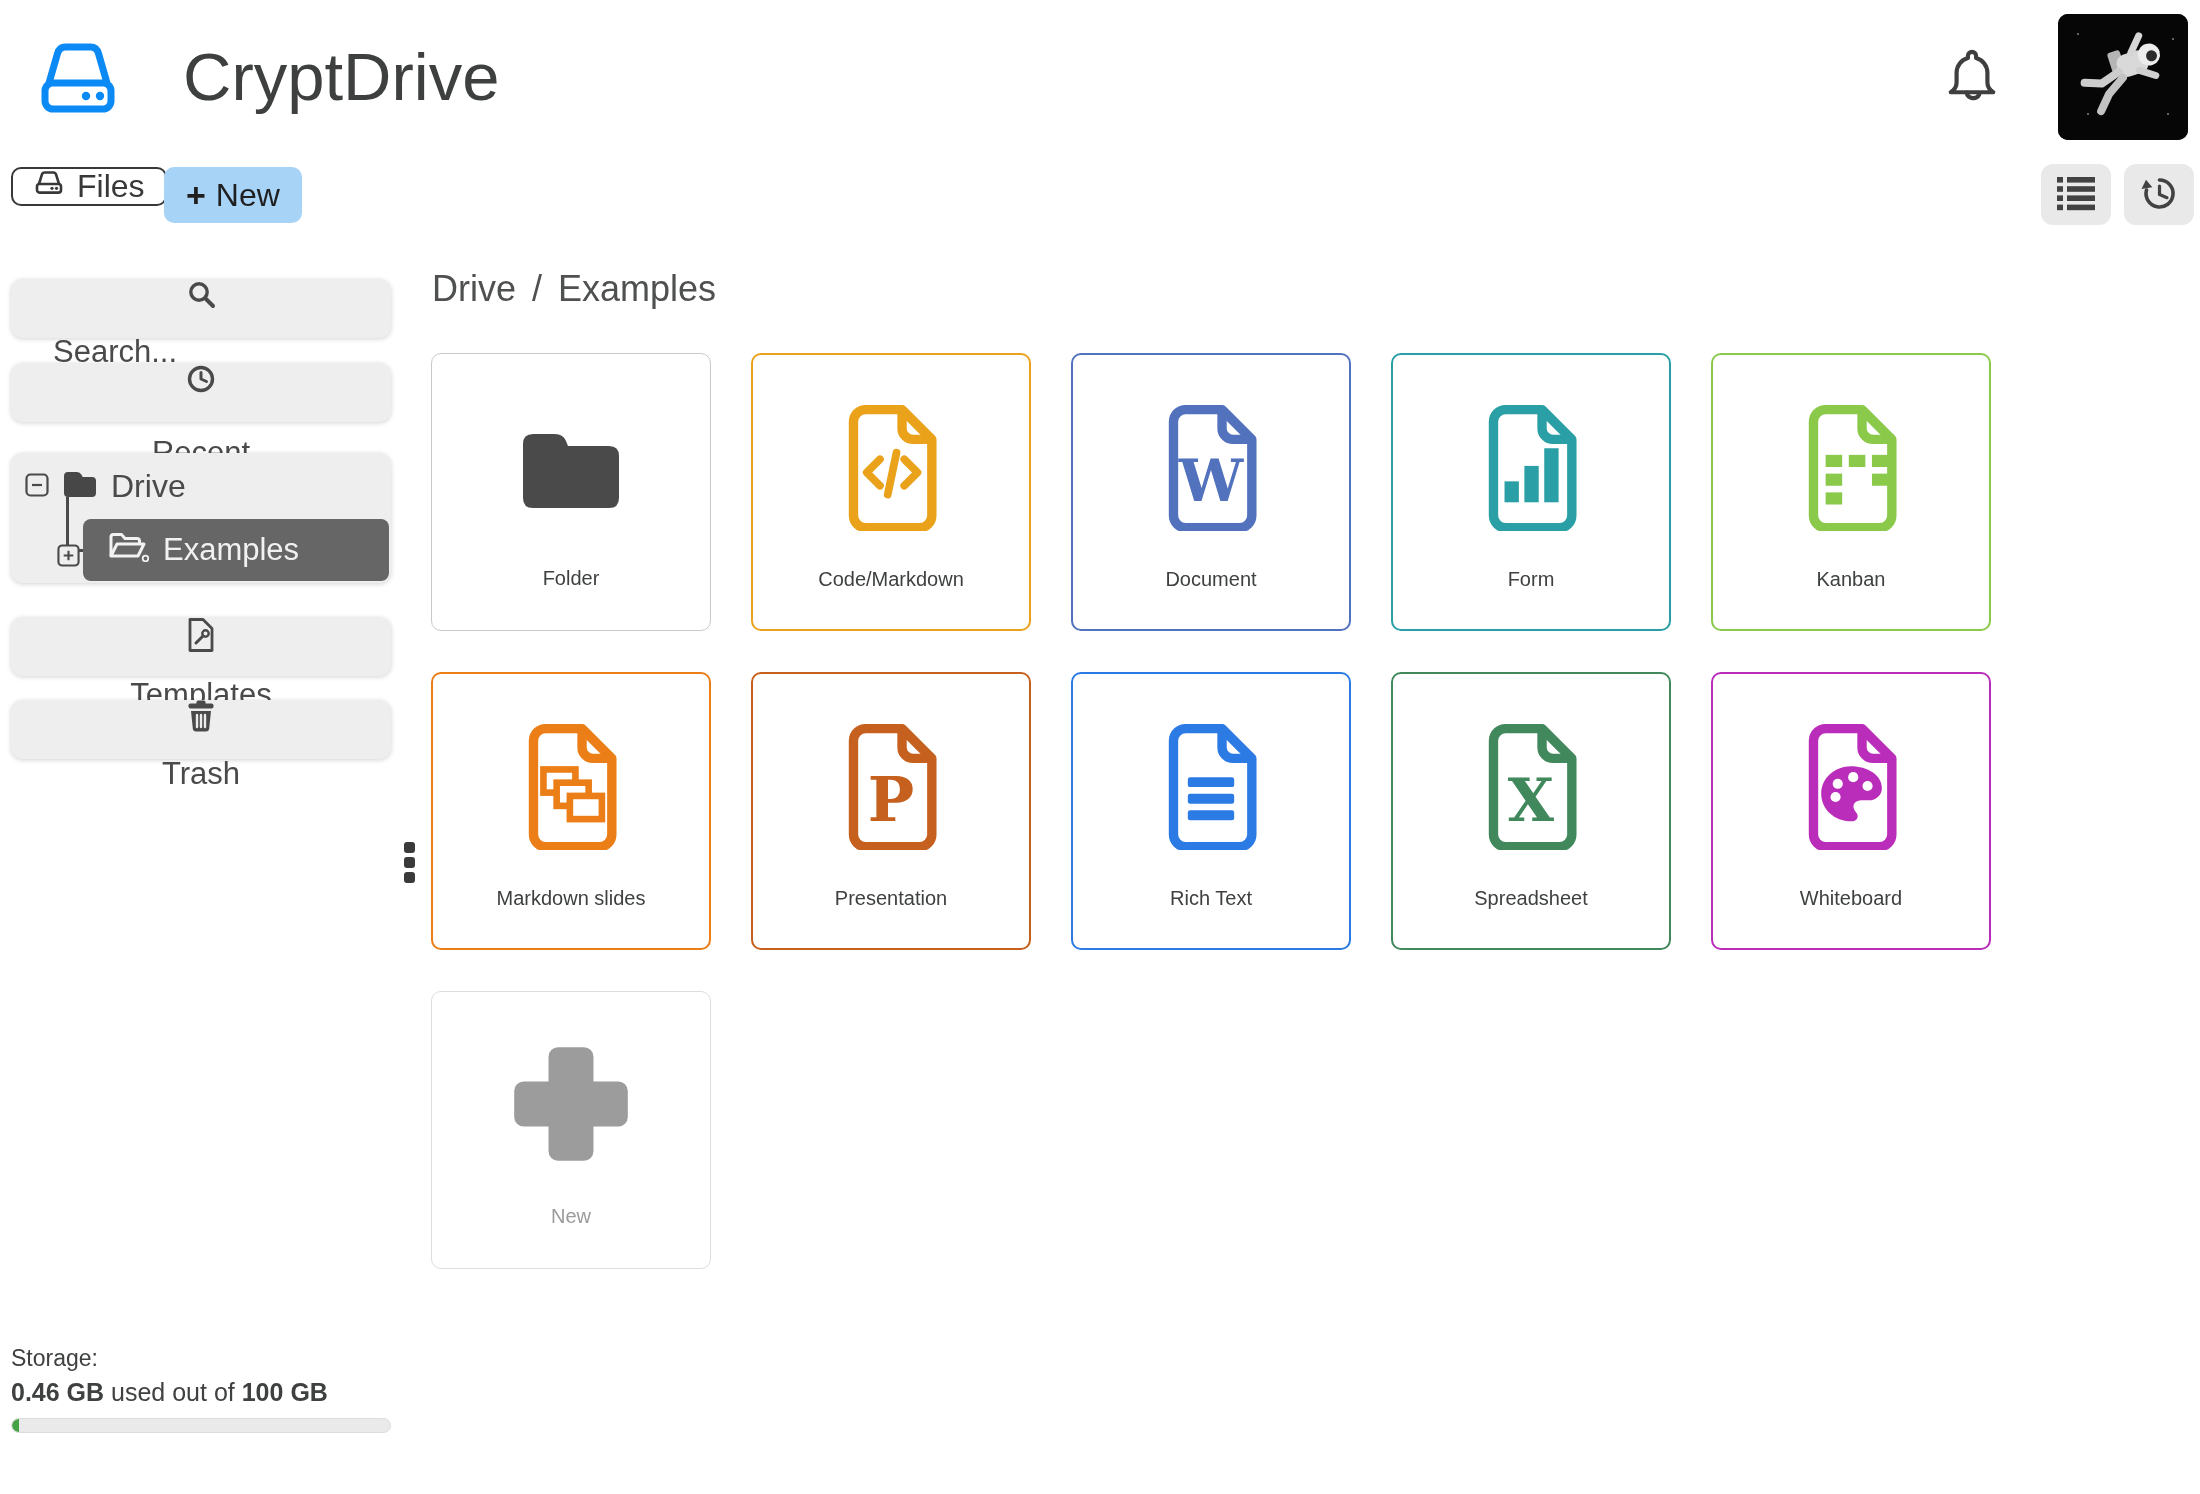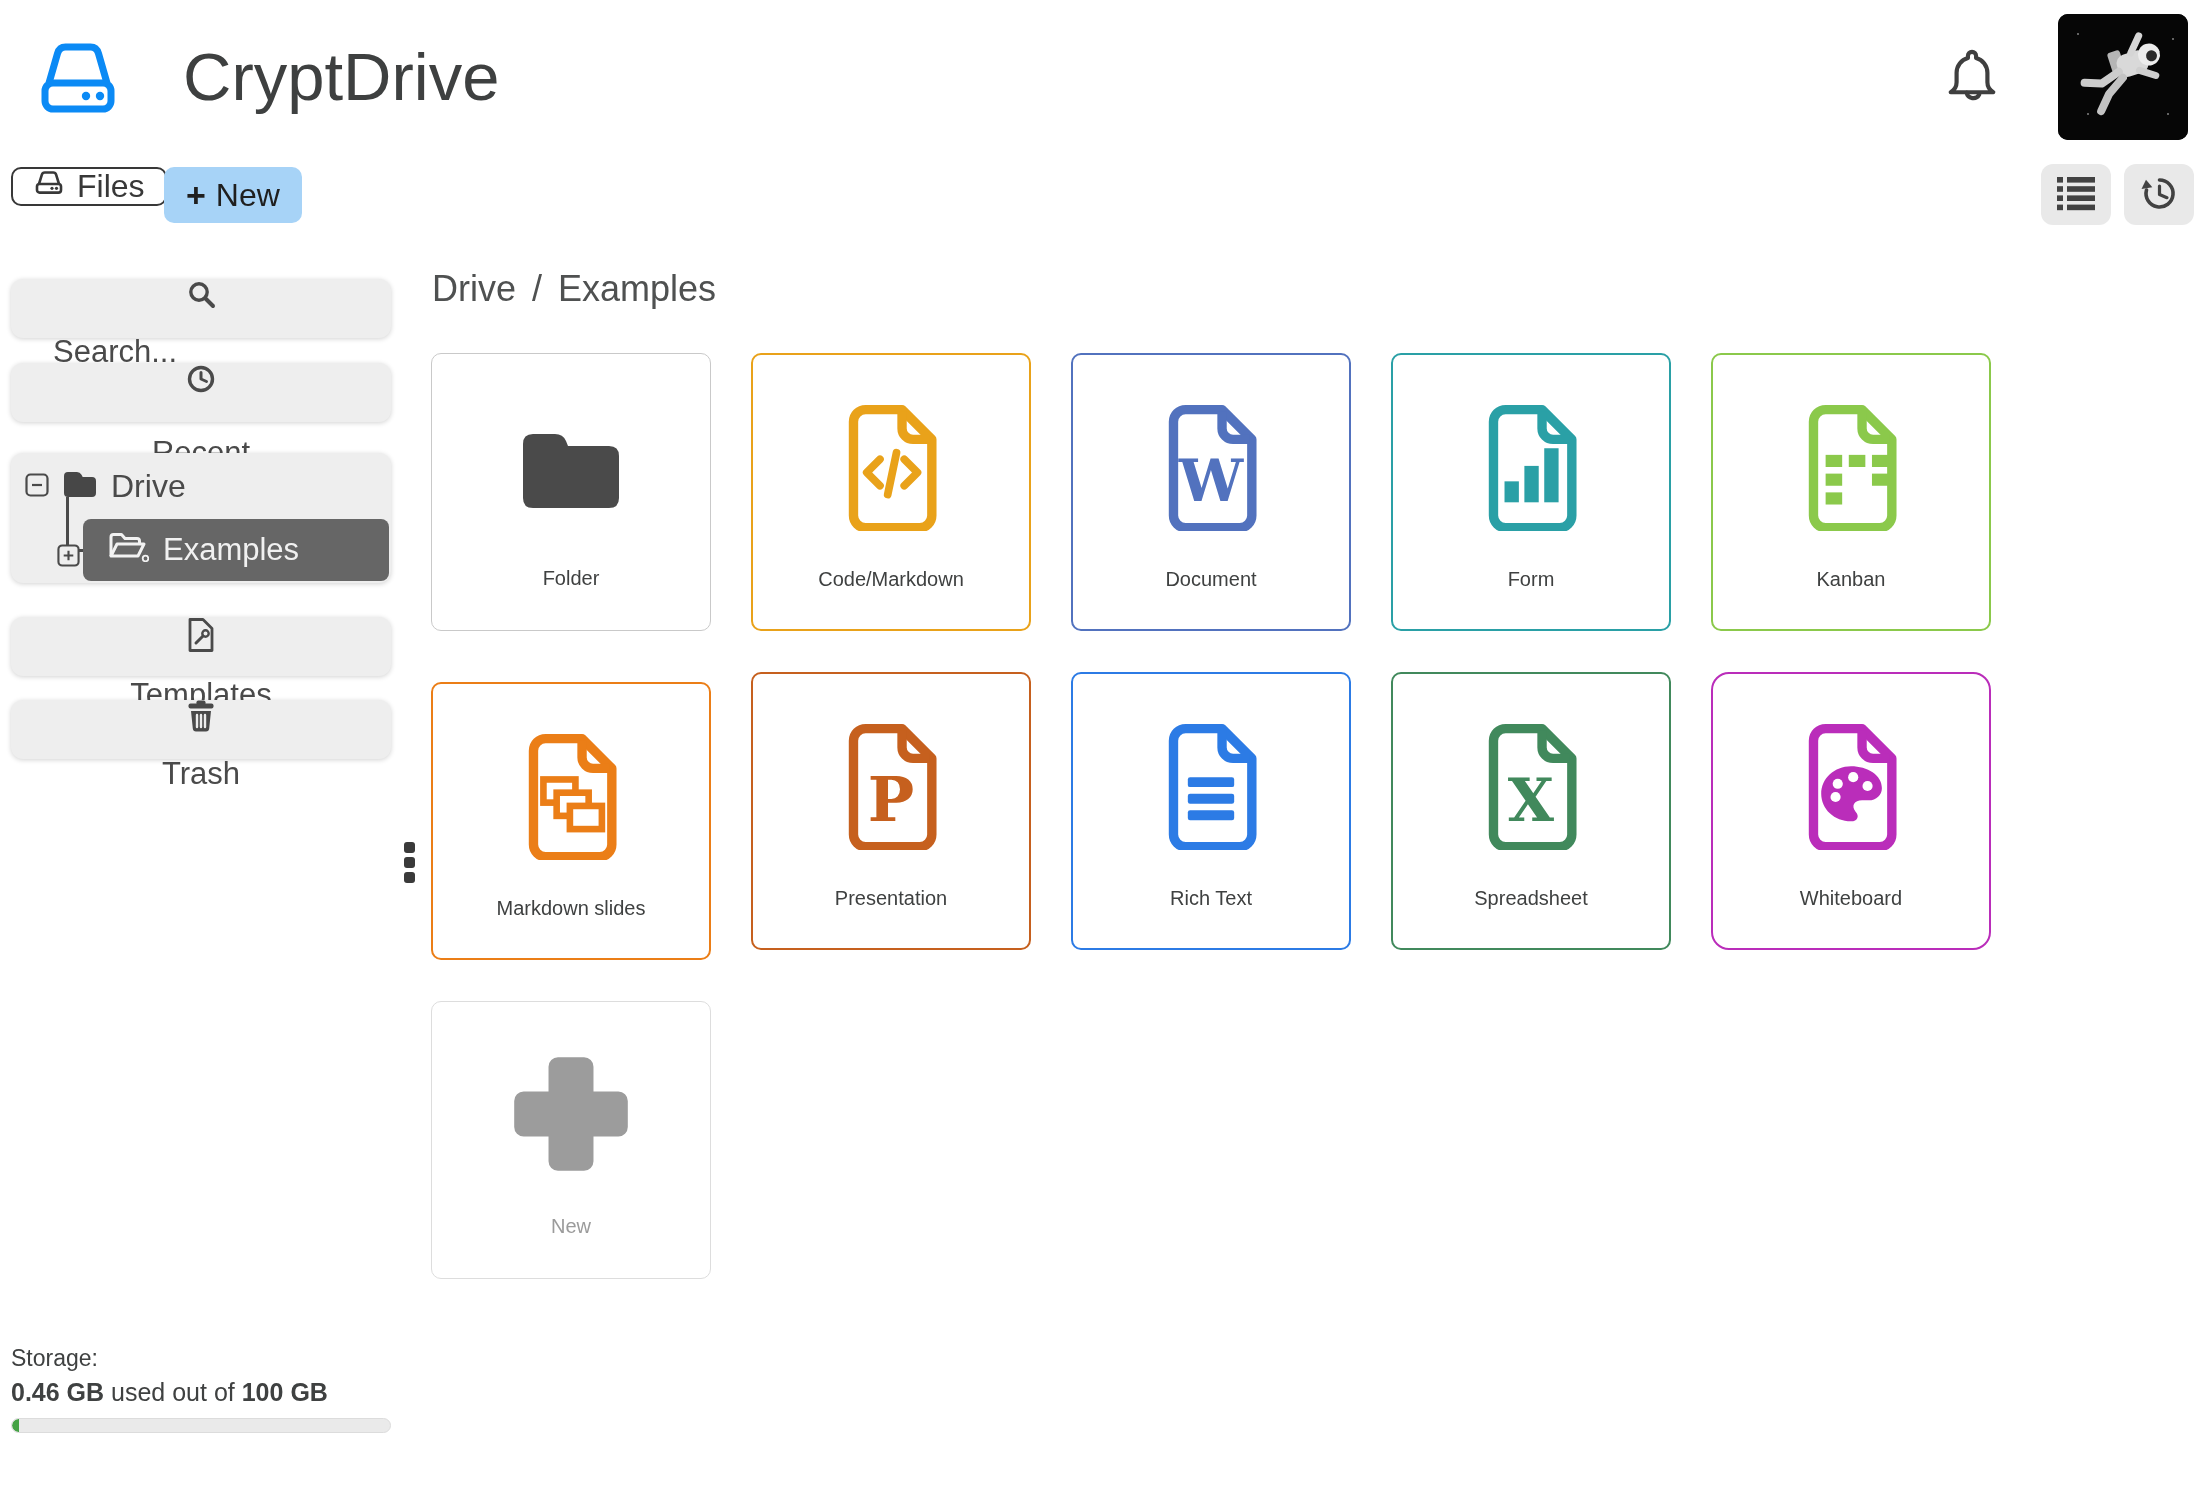--- a/index.html
+++ b/index.html
@@ -323,21 +323,21 @@
             <rect x="27" y="64" width="15" height="11"></rect>
             <rect x="27" y="81" width="15" height="11"></rect>
             <rect x="48" y="47" width="15" height="11"></rect>
             <rect x="69" y="47" width="15" height="11"></rect>
             <rect x="69" y="64" width="15" height="11"></rect>
           </g>
         </svg>
       </div>
       <div class="card-label">Kanban</div>
     </div>
-    <div class="card" style="border-color: rgb(235, 126, 23); border-width: 2px; margin-top: 10px;">
+    <div class="card" style="border-color: rgb(235, 126, 23); border-width: 2px;">
       <div class="icon-wrap">
         <svg width="112" height="128" viewBox="0 0 100 116">
     <path d="M27 6 H60 L87 33 V102 a11 11 0 0 1 -11 11 H27 a11 11 0 0 1 -11 -11 V17 a11 11 0 0 1 11 -11 Z" fill="none" stroke="#EB7E17" stroke-width="8.5" stroke-linejoin="round"></path>
     <path d="M60 8 V23 a10 10 0 0 0 10 10 H85" fill="none" stroke="#EB7E17" stroke-width="8.5" stroke-linejoin="round"></path>
     <g fill="#ffffff" stroke="#EB7E17" stroke-width="6">
             <rect x="25" y="43" width="29" height="21"></rect>
             <rect x="37" y="55" width="29" height="21"></rect>
             <rect x="49" y="67" width="29" height="21"></rect>
           </g>
         </svg>
@@ -371,21 +371,21 @@
     <div class="card" style="border-color: rgb(65, 137, 92); border-width: 2px;">
       <div class="icon-wrap">
         <svg width="112" height="128" viewBox="0 0 100 116">
     <path d="M27 6 H60 L87 33 V102 a11 11 0 0 1 -11 11 H27 a11 11 0 0 1 -11 -11 V17 a11 11 0 0 1 11 -11 Z" fill="none" stroke="#41895C" stroke-width="8.5" stroke-linejoin="round"></path>
     <path d="M60 8 V23 a10 10 0 0 0 10 10 H85" fill="none" stroke="#41895C" stroke-width="8.5" stroke-linejoin="round"></path>
     <text x="50" y="90" text-anchor="middle" font-family="'DejaVu Serif',serif" font-weight="bold" font-size="54" fill="#41895C">X</text>
         </svg>
       </div>
       <div class="card-label">Spreadsheet</div>
     </div>
-    <div class="card" style="border-color: rgb(186, 45, 186); border-width: 2px; border-radius: 18px;">
+    <div class="card" style="border-color: rgb(186, 45, 186); border-width: 2px;">
       <div class="icon-wrap">
         <svg width="112" height="128" viewBox="0 0 100 116">
     <path d="M27 6 H60 L87 33 V102 a11 11 0 0 1 -11 11 H27 a11 11 0 0 1 -11 -11 V17 a11 11 0 0 1 11 -11 Z" fill="none" stroke="#BA2DBA" stroke-width="8.5" stroke-linejoin="round"></path>
     <path d="M60 8 V23 a10 10 0 0 0 10 10 H85" fill="none" stroke="#BA2DBA" stroke-width="8.5" stroke-linejoin="round"></path>
     <path d="M50 40 c-15 0 -27 11 -27 25 c0 14 12 25 27 25 c6 0 8 -5 4 -9 c-4 -5 -1 -10 6 -10 h6 c7 0 12 -5 12 -11 c0 -12 -13 -20 -28 -20 z" fill="#BA2DBA"></path>
           <g fill="#ffffff">
             <circle cx="38" cy="56" r="4.6"></circle>
             <circle cx="52" cy="50" r="4.6"></circle>
             <circle cx="65" cy="58" r="4.6"></circle>
             <circle cx="36" cy="68" r="4.6"></circle>

